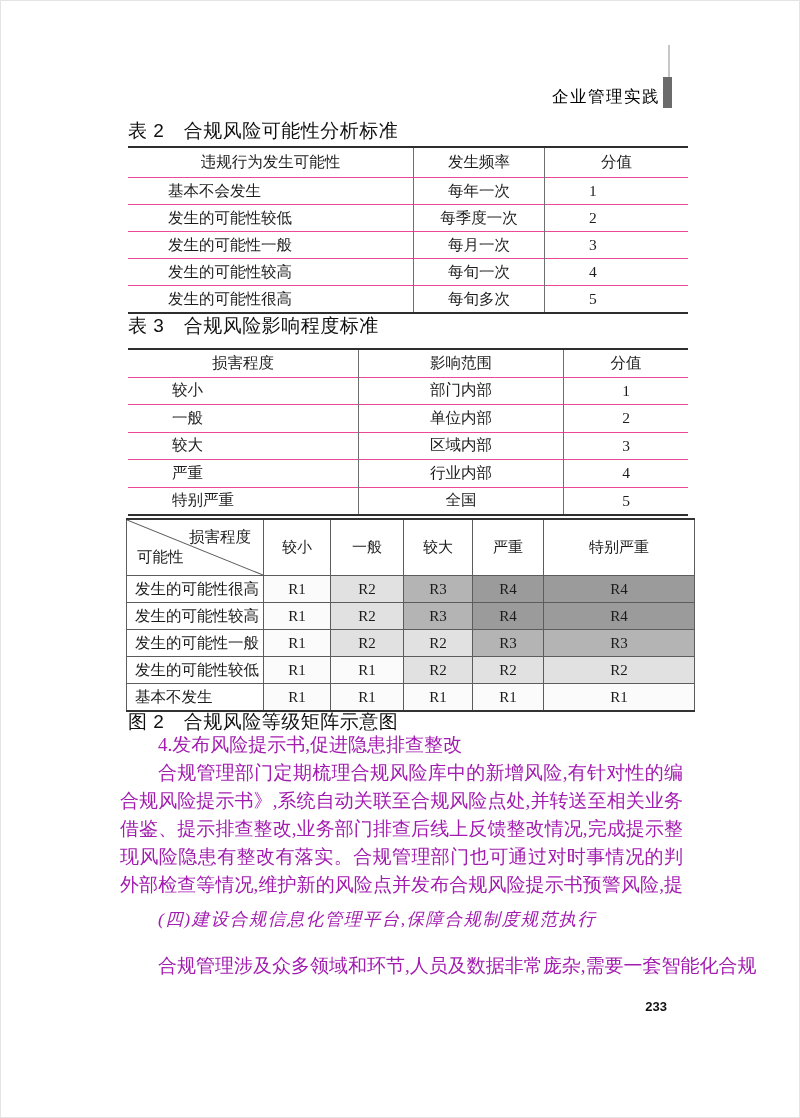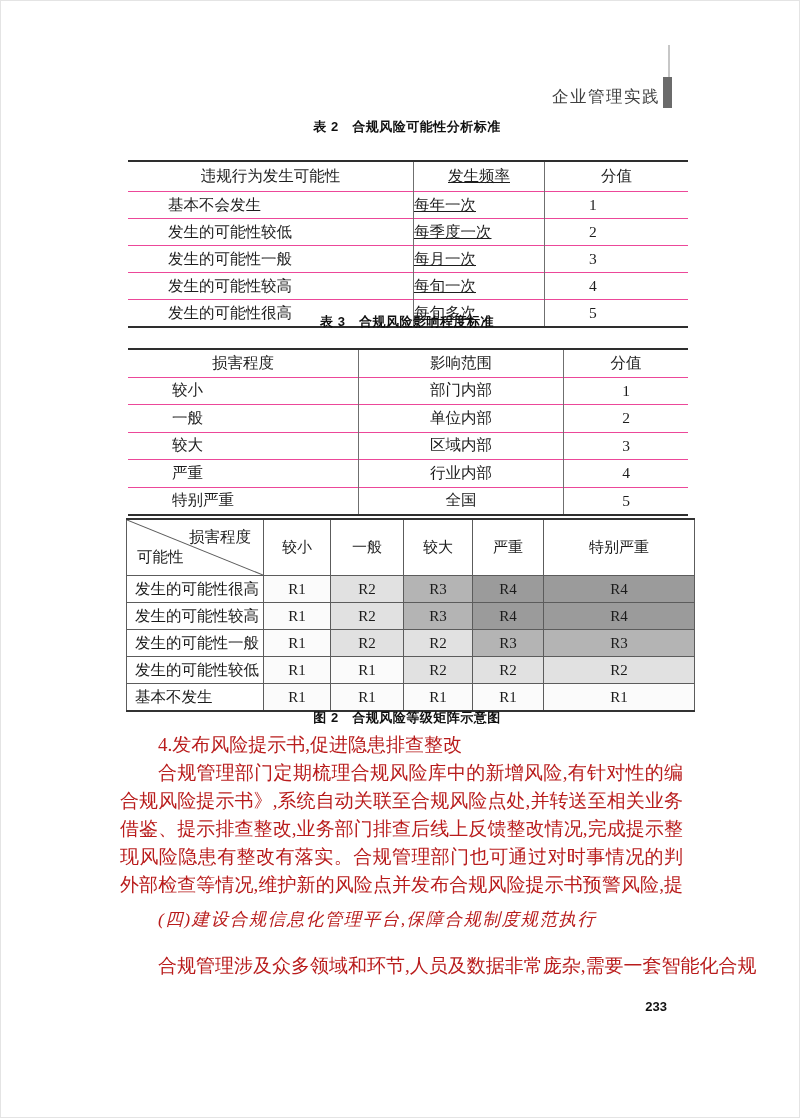--- a/index.html
+++ b/index.html
@@ -7,49 +7,49 @@
     width:800px;height:1118px;position:relative;background:#ffffff;
     box-shadow:inset 0 0 0 1px #e4e4e4;overflow:hidden;
     font-family:"Liberation Serif",serif;color:#161616;
   }
 
   
   .rule-thin{position:absolute;left:668px;top:45px;width:2px;height:33px;background:#c7c7c7;}
   .rule-bar{position:absolute;left:663px;top:77px;width:9px;height:31px;background:#6b6b6b;}
   .running-head{
     position:absolute;top:86px;right:140px;
-    font-size:16.5px;letter-spacing:1.5px;color:#404040;text-align:center;
+    font-size:16.5px;letter-spacing:1.5px;color:#000000;text-align:center;
   }
 
   
   .tbl-title,.fig-caption{
-    position:absolute;left:128px;width:558px;text-align:center;
-    font-family:"Liberation Sans",sans-serif;font-weight:700;
-    font-size:13px;letter-spacing:0.5px;color:#101010;
+    position:absolute;left:128px;width:558px;
+    font-family:"Liberation Sans",sans-serif;font-weight:400;
+    font-size:19px;letter-spacing:0.5px;color:#101010;
   }
   .t2t{top:118px;}
   .t3t{top:313px;}
   .fig-caption{top:709px;}
 
   
   table.std{
     position:absolute;left:128px;width:558px;table-layout:fixed;
     border-collapse:collapse;
     border-top:2px solid #2e2e2e;border-bottom:2px solid #2e2e2e;
     font-size:15.5px;color:#1d1d1d;
   }
-  .t2{top:160px;}
+  .t2{top:146px;}
   .t3{top:348px;}
   .std th{font-weight:normal;text-align:center;height:29px;padding:0;}
   .std td{height:26px;padding:0;border-top:1px solid #ec4899;}
   .std tr > *:nth-child(n+2){border-left:1px solid #6f6f6f;}
-  .t2 .c0{width:285px;} .t2 .c1{width:130px;text-decoration:underline;} .t2 .c2{width:143px;}
+  .t2 .c0{width:285px;} .t2 .c1{width:130px;} .t2 .c2{width:143px;}
   .t3 .c0{width:230px;} .t3 .c1{width:204px;} .t3 .c2{width:124px;}
   .t2 td.c0{text-align:left;padding-left:40px;}
-  .t2 td.c1{text-align:left;}
+  .t2 td.c1{text-align:center;}
   .t2 td.c2{text-align:left;padding-left:44px;}
   .t3 td.c0{text-align:left;padding-left:44px;}
   .t3 td.c1,.t3 td.c2{text-align:center;}
   .t3 th,.t3 td{height:26.5px;}
 
   
   table.mx{
     position:absolute;left:126px;top:518px;width:562px;table-layout:fixed;
     border-collapse:collapse;font-size:15px;color:#1b1b1b;
     border:1px solid #555;border-top:2px solid #333;border-bottom:2px solid #333;
@@ -65,21 +65,21 @@
   .mx thead th:nth-child(5){width:70px;}
   .mx thead th:nth-child(6){width:150px;}
   .corner{position:relative;overflow:hidden;}
   .corner svg{position:absolute;left:0;top:0;width:100%;height:100%;display:block;}
   .corner .ct{position:absolute;top:7px;right:12px;font-size:15.5px;}
   .corner .cb{position:absolute;bottom:7px;left:10px;font-size:15.5px;}
 
   
   .bodytext{
     position:absolute;left:120px;top:731px;width:563px;
-    font-size:19px;color:#b91c1c;
+    font-size:19px;color:#a21caf;
   }
   .line{height:28px;line-height:28px;white-space:nowrap;}
   .just{white-space:normal;text-align:justify;text-align-last:justify;text-justify:inter-character;height:28px;line-height:28px;overflow:hidden;}
   .nolast{text-align-last:left;}
   .indent{text-indent:38px;}
   .kai{
     font-style:italic;font-size:17.5px;letter-spacing:1.5px;
     height:26px;line-height:26px;margin-top:7px;white-space:nowrap;
   }
   .lastline{margin-top:20px;}

